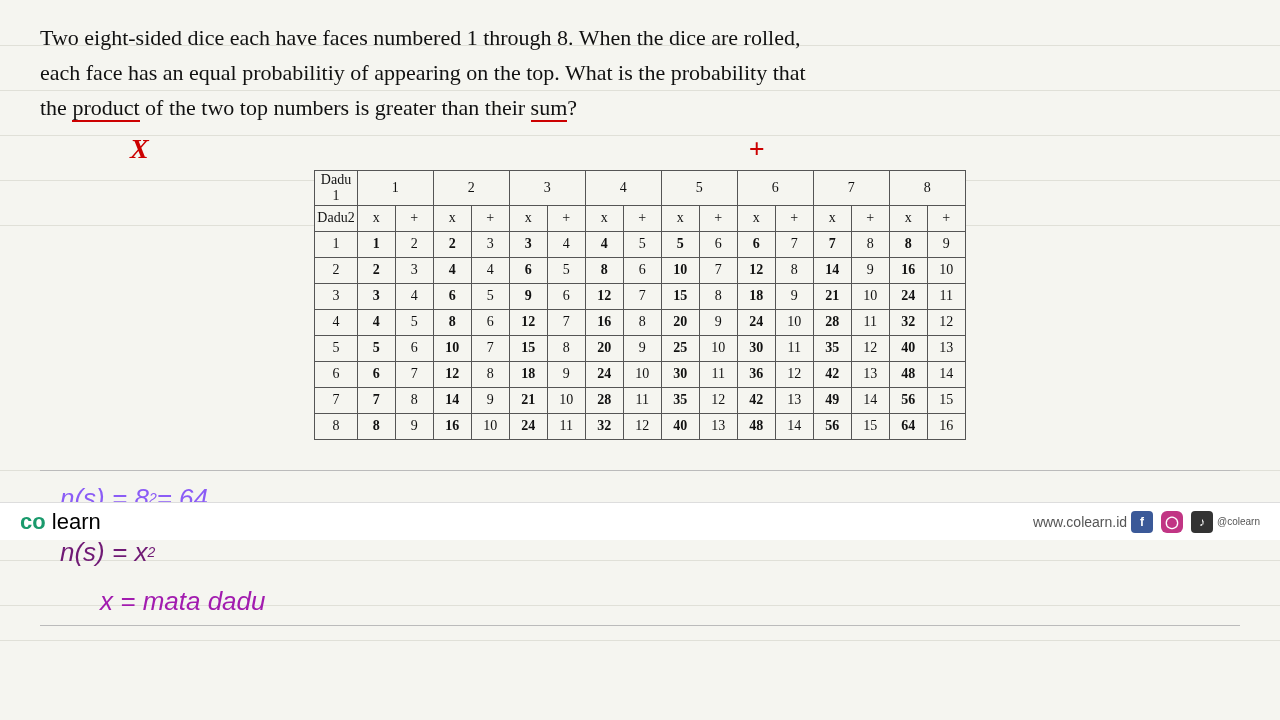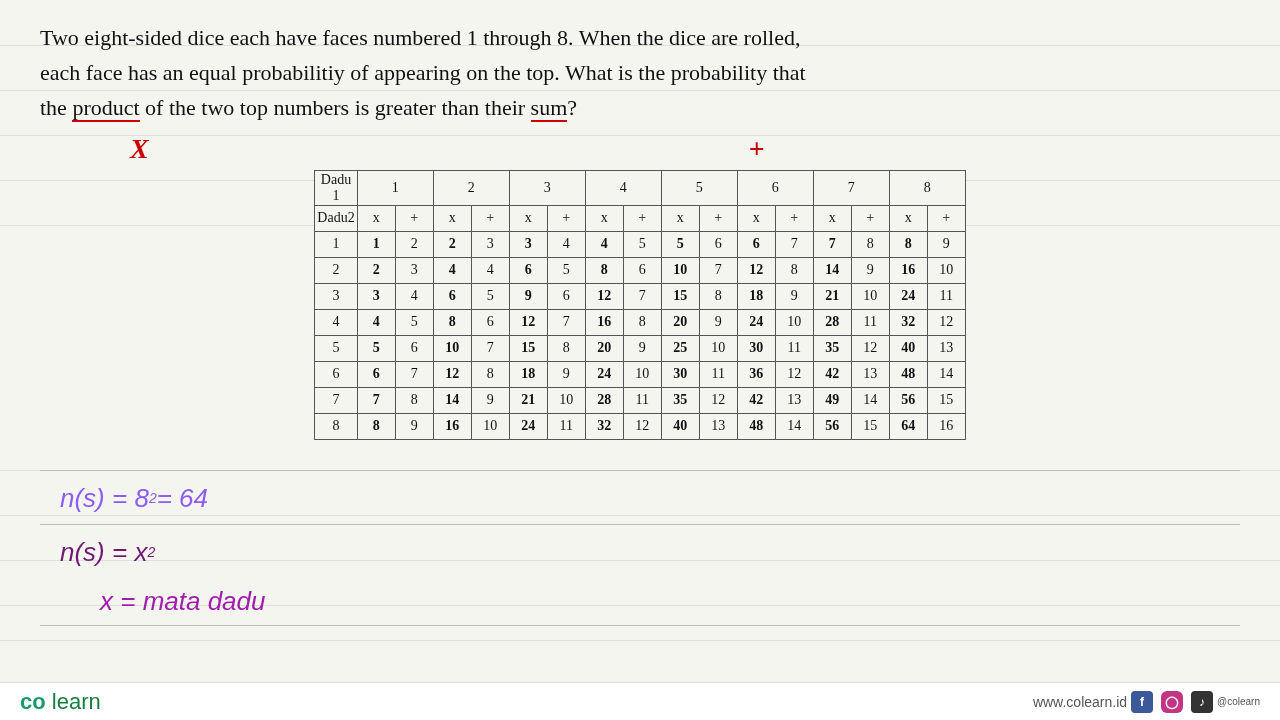--- a/index.html
+++ b/index.html
@@ -7,21 +7,21 @@
       width: 1280px;
       height: 720px;
       background: #f5f5f0;
       font-family: 'Times New Roman', Times, serif;
       overflow: hidden;
       position: relative;
     }
 
     .main-container {
       width: 1280px;
-      height: 720px;
+      height: 540px;
       background: #f5f5f0;
       position: relative;
       padding: 20px 40px 22px 40px;
     }
 
     .question-text {
       font-size: 22px;
       line-height: 1.6;
       color: #111;
       margin-bottom: 8px;
@@ -153,21 +153,21 @@
     }
 
     .colearn-logo {
       font-size: 22px;
       font-weight: bold;
       color: #1a9a6c;
       font-family: Arial, sans-serif;
     }
 
     .colearn-logo span {
-      color: #15803d;
+      color: #000000;
       font-weight: normal;
     }
 
     .bottom-right {
       display: flex;
       align-items: center;
       gap: 4px;
       font-size: 14px;
       color: #555;
       font-family: Arial, sans-serif;

